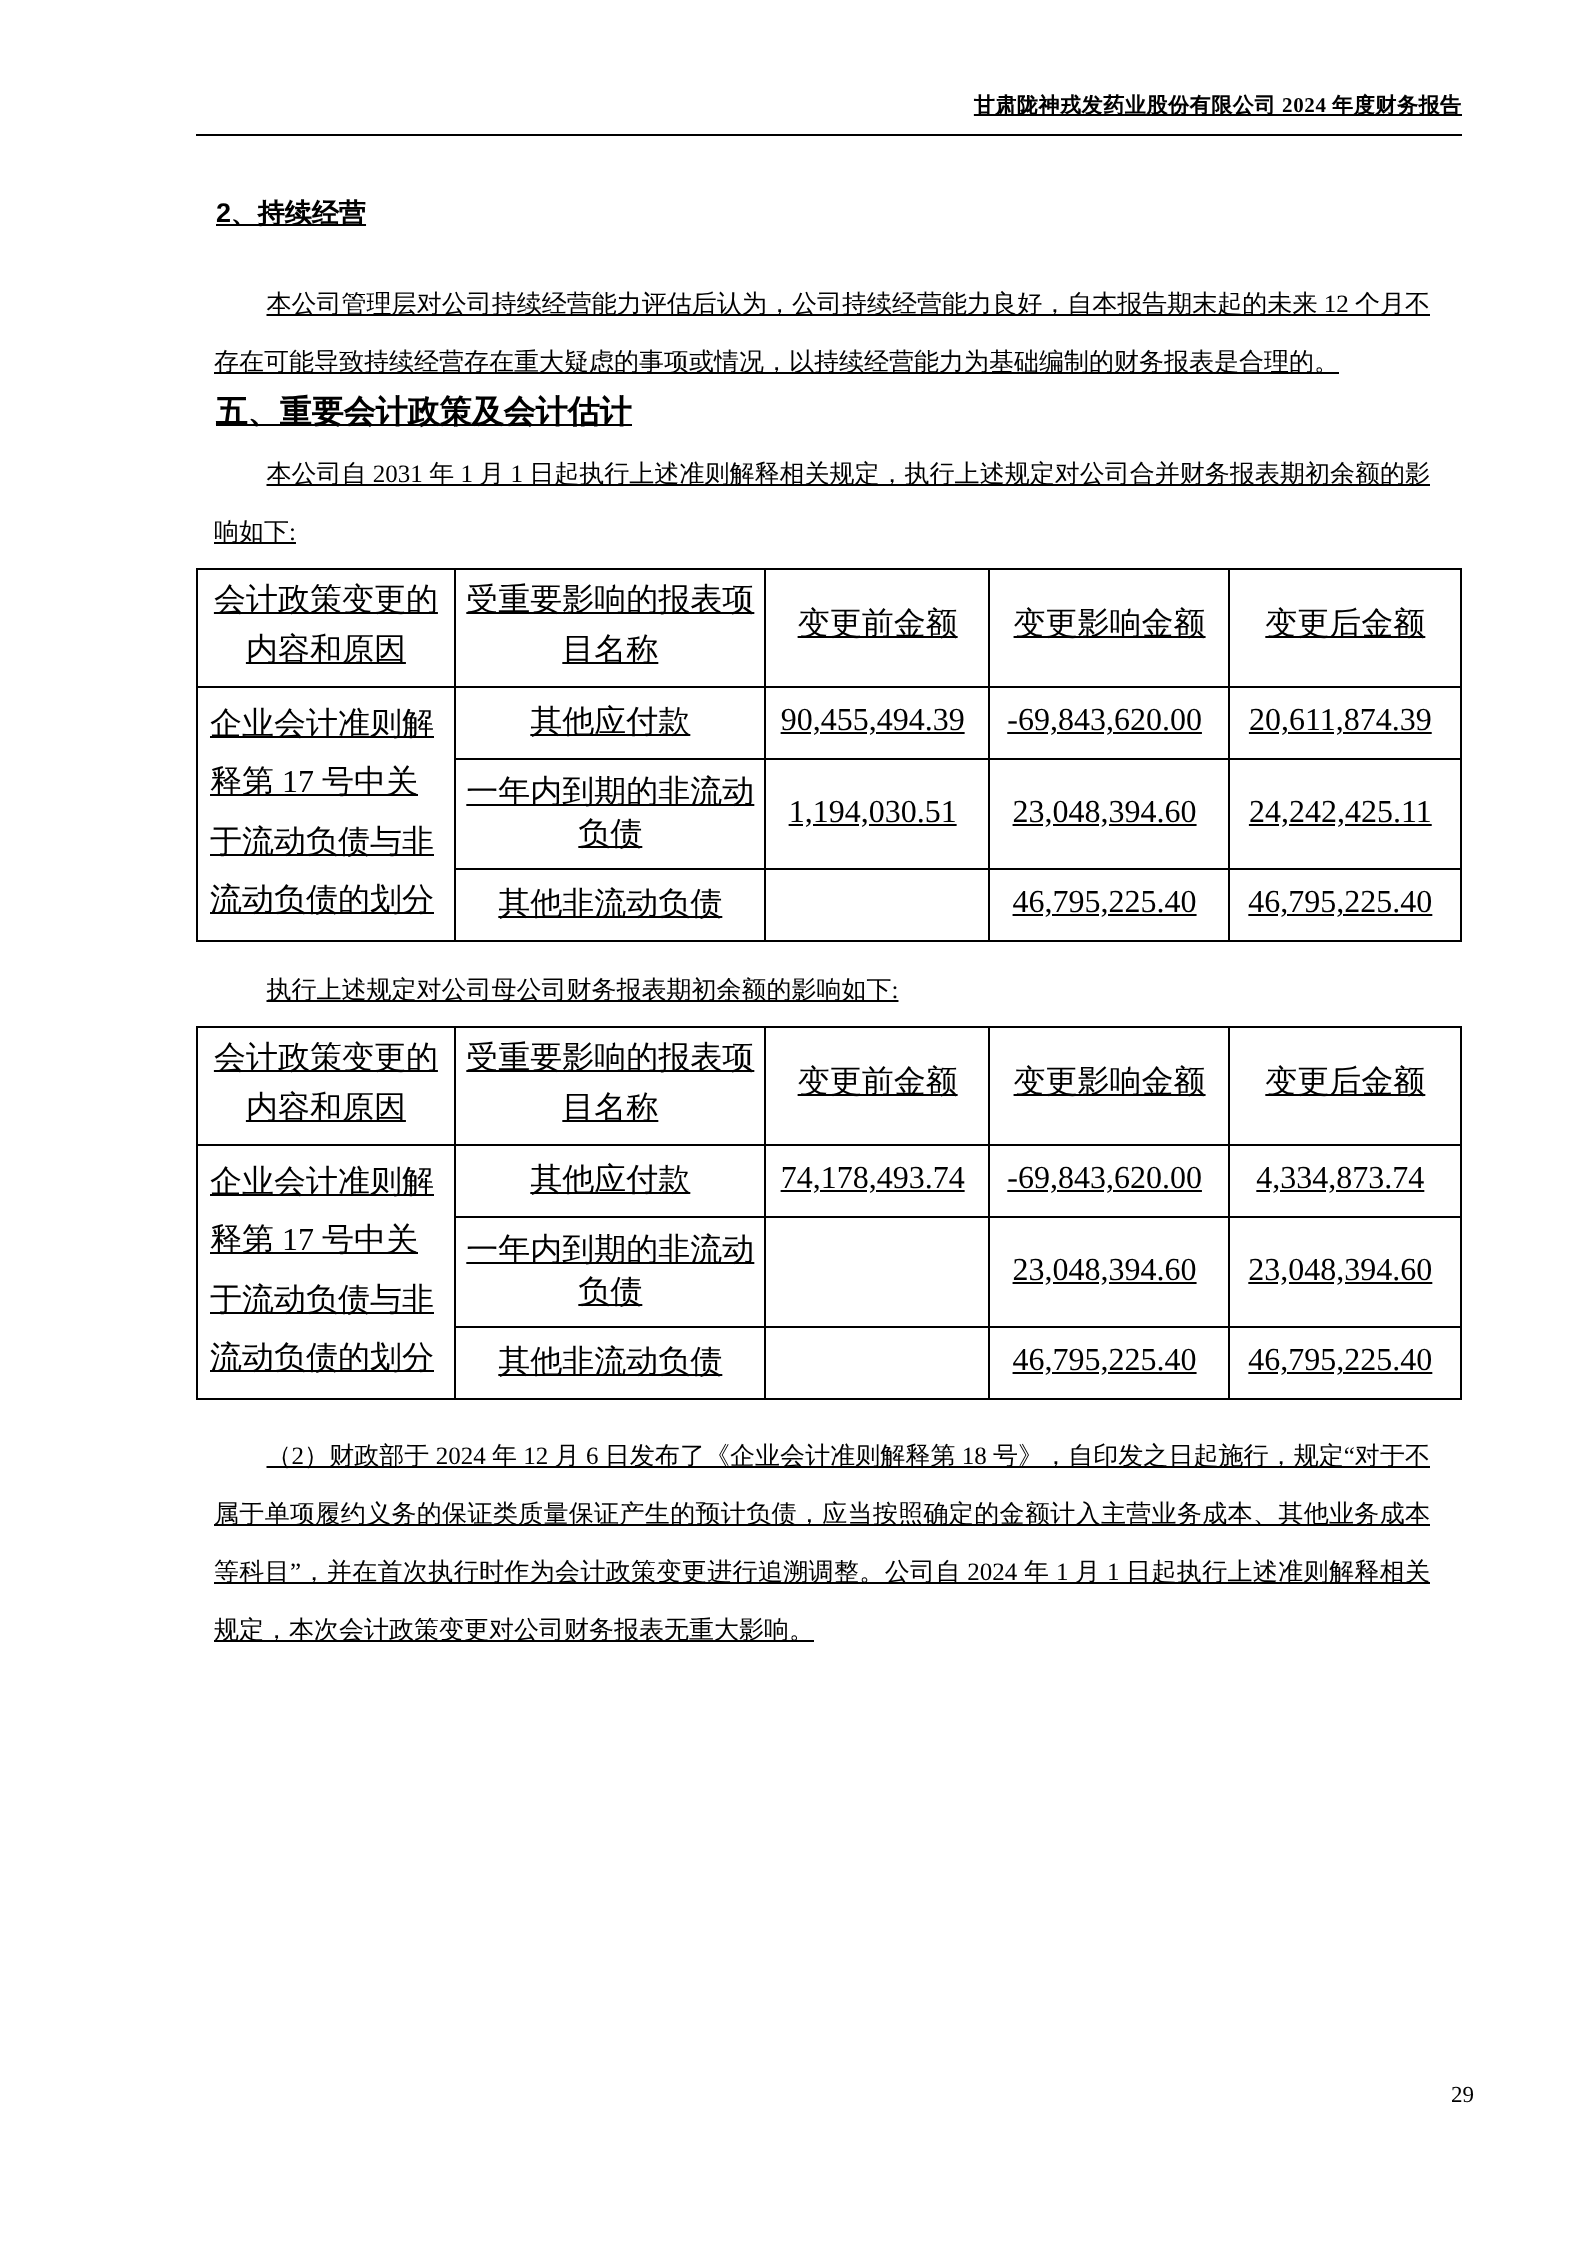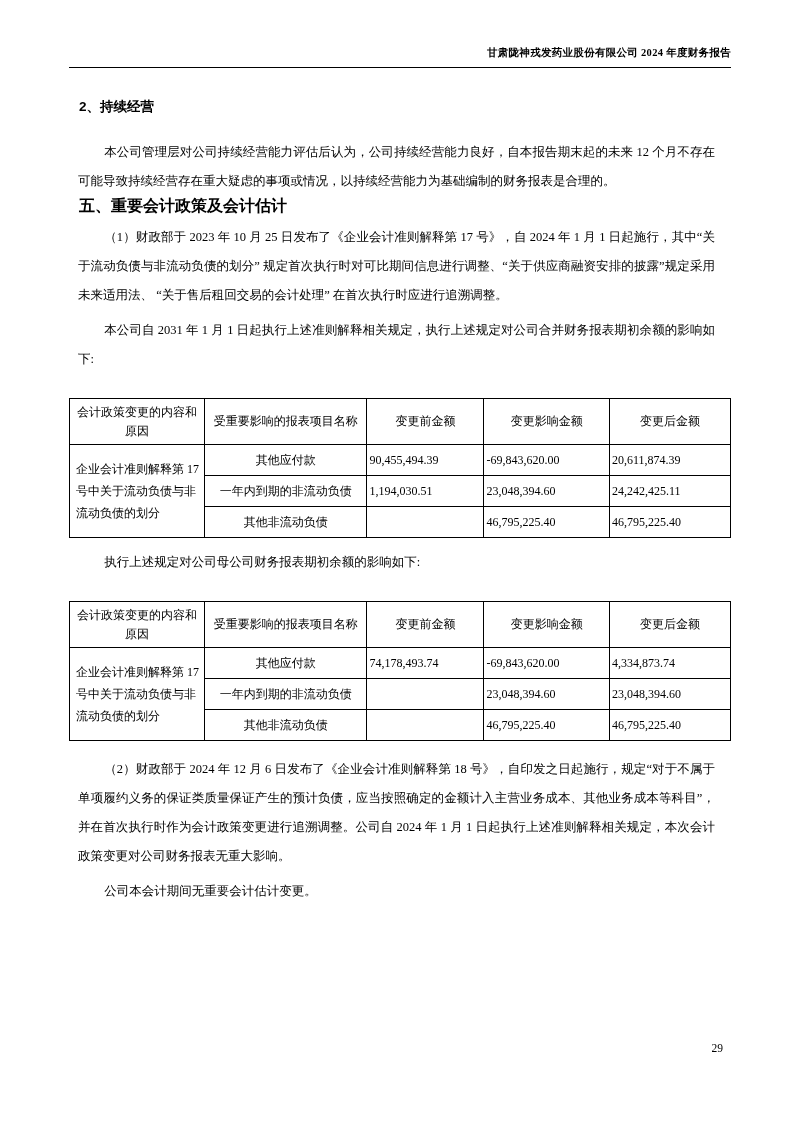--- a/index.html
+++ b/index.html
@@ -7,21 +7,21 @@
   .page {
     position: relative;
     width: 793px;
     height: 1122px;
     margin: 0 auto;
     background: #ffffff;
     font-family: "Liberation Serif", "DejaVu Serif", serif;
     color: #000;
     overflow: hidden;
   }
-  .content { padding: 46px 62px 0 69px; }
+  .content { padding: 46px 62px 0 98px; text-decoration: underline; }
 
   .doc-header {
     text-align: right;
     font-size: 10.5px;
     font-weight: bold;
     padding-bottom: 7px;
     border-bottom: 1px solid #000;
     letter-spacing: 0.3px;
   }
 
@@ -45,24 +45,24 @@
     line-height: 29px;
     text-align: justify;
     margin-left: 9px;
     margin-right: 16px;
   }
   .indent { text-indent: 2.1em; }
   .tight-top { margin-top: 6px; }
 
   table.policy-table {
     width: 100%;
-    margin-top: 24px;
+    margin-top: 3px;
     border-collapse: collapse;
     table-layout: fixed;
-    font-size: 12px;
+    font-size: 16px;
   }
   table.policy-table th,
   table.policy-table td {
     border: 1px solid #000;
     font-weight: normal;
     vertical-align: middle;
   }
   table.policy-table th {
     text-align: center;
     padding: 4px 3px;
@@ -74,43 +74,42 @@
   .col-item   { width: 24.6%; }
   .col-before { width: 17.7%; }
   .col-impact { width: 19.0%; }
   .col-after  { width: 18.3%; }
   td.cell-reason {
     text-align: left;
     padding: 4px 4px 4px 6px;
     line-height: 1.85;
   }
   td.cell-item { text-align: center; padding: 2px 2px; }
-  td.cell-num  { text-align: left; padding: 2px 7px 2px 2px; }
+  td.cell-num  { text-align: center; padding: 2px 7px 2px 2px; }
 
   .page-number {
     position: absolute;
-    right: 70px;
+    right: 56px;
     bottom: 68px;
     font-size: 11.5px;
   }
 </style>
 </head>
 <body>
 
 <div class="page">
   <div class="content">
 
     <div class="doc-header">甘肃陇神戎发药业股份有限公司 2024 年度财务报告</div>
 
     <div class="h-sub">2、持续经营</div>
     <p class="para indent">本公司管理层对公司持续经营能力评估后认为，公司持续经营能力良好，自本报告期末起的未来 12 个月不存在可能导致持续经营存在重大疑虑的事项或情况，以持续经营能力为基础编制的财务报表是合理的。</p>
 
     <div class="h-main">五、重要会计政策及会计估计</div>
 
-    <p class="para tight-top indent">（1）财政部于 2023 年 10 月 25 日发布了《企业会计准则解释第 17 号》，自 2024 年 1 月 1 日起施行，其中“关于流动负债与非流动负债的划分” 规定首次执行时对可比期间信息进行调整、“关于供应商融资安排的披露”规定采用未来适用法、 “关于售后租回交易的会计处理” 在首次执行时应进行追溯调整。</p>
     <p class="para tight-top indent">本公司自 2031 年 1 月 1 日起执行上述准则解释相关规定，执行上述规定对公司合并财务报表期初余额的影响如下:</p>
 
     <table class="policy-table">
       <colgroup>
         <col class="col-reason">
           <col class="col-item">
           <col class="col-before">
           <col class="col-impact">
           <col class="col-after">
       </colgroup>
@@ -182,18 +181,17 @@
         <tr>
           <td class="cell-item">其他非流动负债</td>
           <td class="cell-num"></td>
           <td class="cell-num">46,795,225.40</td>
           <td class="cell-num">46,795,225.40</td>
         </tr>
       </tbody>
     </table>
 
     <p class="para indent" style="margin-top:14px;">（2）财政部于 2024 年 12 月 6 日发布了《企业会计准则解释第 18 号》，自印发之日起施行，规定“对于不属于单项履约义务的保证类质量保证产生的预计负债，应当按照确定的金额计入主营业务成本、其他业务成本等科目”，并在首次执行时作为会计政策变更进行追溯调整。公司自 2024 年 1 月 1 日起执行上述准则解释相关规定，本次会计政策变更对公司财务报表无重大影响。</p>
-    <p class="para tight-top indent">公司本会计期间无重要会计估计变更。</p>
 
   </div>
 
   <div class="page-number">29</div>
 </div>
 
 </body></html>

